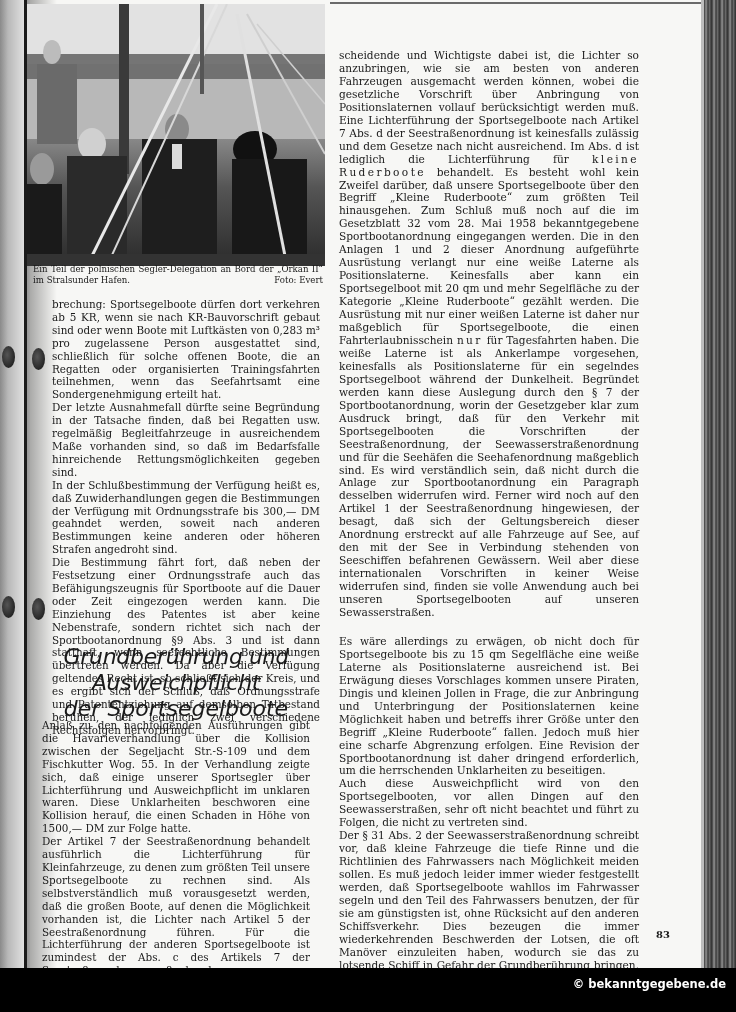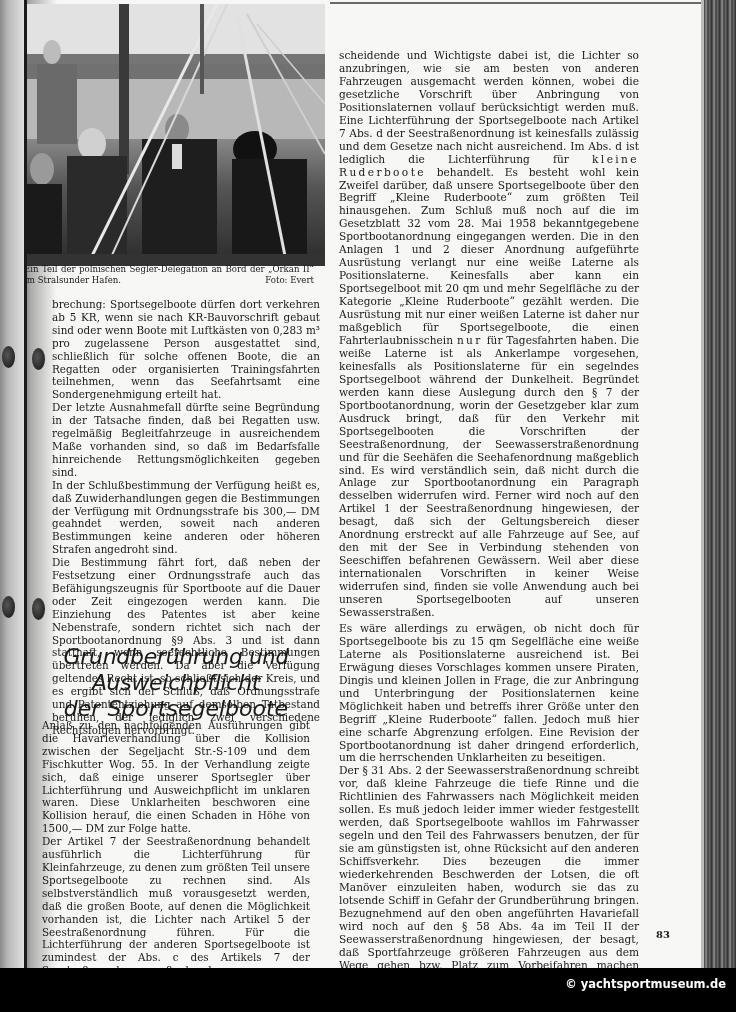--- a/index.html
+++ b/index.html
@@ -8,25 +8,25 @@
   .left-edge{position:absolute;left:0;top:0;width:30px;height:968px;background:linear-gradient(to right,#8a8a8a 0px,#b8b8b8 8px,#d6d6d6 20px,#efefef 30px);}
   .spine-line{position:absolute;left:24px;top:0;width:3px;height:968px;background:#1a1a1a;}
   .left-shade{position:absolute;left:27px;top:0;width:30px;height:968px;background:linear-gradient(to right,rgba(0,0,0,0.35),rgba(0,0,0,0));}
   .top-line{position:absolute;left:330px;top:2px;width:375px;height:2px;background:#6a6a6a;}
   .page-stack{position:absolute;left:703px;top:0;width:33px;height:968px;
     background:repeating-linear-gradient(to right,#2b2b2b 0px,#5a5a5a 2px,#9a9a9a 3px,#3a3a3a 5px,#777 7px,#222 8px);}
   .page-stack:before{content:"";position:absolute;left:-2px;top:0;width:3px;height:968px;background:#bdbdbd;}
   .hole{position:absolute;width:13px;height:22px;border-radius:50%;background:radial-gradient(ellipse at 40% 40%,#555,#111);}
   .photo{position:absolute;left:27px;top:4px;width:298px;height:262px;background:linear-gradient(180deg,#dcdcdc 0%,#c9c9c9 30%,#9a9a9a 45%,#555 70%,#2a2a2a 100%);overflow:hidden;}
   .photo svg{position:absolute;left:0;top:0;}
-  .caption{position:absolute;left:24px;top:264px;width:290px;font-size:8.6px;line-height:10.5px;text-align:justify;}
+  .caption{position:absolute;left:33px;top:264px;width:290px;font-size:8.6px;line-height:10.5px;text-align:justify;}
   .caption .credit{float:right;}
   .col{position:absolute;font-size:10.4px;line-height:12.9px;text-align:justify;hyphens:manual;}
   .col p{margin:0;}
-  .col p.gap{margin-top:3px;}
+  .col p.gap{margin-top:16px;}
   .col-left{left:52px;top:298px;width:268px;}
   .col-right{left:339px;top:49px;width:300px;font-size:10.6px;line-height:12.95px;}
   .note{font-size:9.6px;line-height:11.5px;margin-top:4px !important;}
   .note .sig{float:right;}
   .heading{position:absolute;left:40px;top:644px;width:272px;text-align:center;font-family:"DejaVu Sans","Liberation Sans",sans-serif;font-style:italic;}
   .heading .h1{font-size:22px;line-height:26px;letter-spacing:-0.3px;}
   .heading .h1 .small{font-size:21px;}
   .heading .h2{font-size:22px;line-height:26px;}
   .col-left2{left:42px;top:719px;width:268px;}
   .spaced{letter-spacing:2.4px;}
@@ -98,22 +98,23 @@
     <p>Anlaß zu den nachfolgenden Ausführungen gibt die Havarieverhandlung über die Kollision zwischen der Segeljacht Str.-S-109 und dem Fischkutter Wog. 55. In der Verhandlung zeigte sich, daß einige unserer Sportsegler über Lichterführung und Ausweichpflicht im unklaren waren. Diese Unklarheiten beschworen eine Kollision herauf, die einen Schaden in Höhe von 1500,— DM zur Folge hatte.</p>
     <p>Der Artikel 7 der Seestraßenordnung behandelt ausführlich die Lichterführung für Kleinfahrzeuge, zu denen zum größten Teil unsere Sportsegelboote zu rechnen sind. Als selbstverständlich muß vorausgesetzt werden, daß die großen Boote, auf denen die Möglichkeit vorhanden ist, die Lichter nach Artikel 5 der Seestraßenordnung führen. Für die Lichterführung der anderen Sportsegelboote ist zumindest der Abs. c des Artikels 7 der Seestraßenordnung maßgebend.</p>
 
   </div>
 
   <div class="col col-right">
     <p>
       <span>scheidende und Wichtigste dabei ist, die Lichter so anzubringen, wie sie am besten von anderen Fahrzeugen ausgemacht werden können, wobei die gesetzliche Vorschrift über Anbringung von Positionslaternen vollauf berücksichtigt werden muß. Eine Lichterführung der Sportsegelboote nach Artikel 7 Abs. d der Seestraßenordnung ist keinesfalls zulässig und dem Gesetze nach nicht ausreichend. Im Abs. d ist lediglich die Lichterführung für </span><span class="spaced">kleine Ruderboote</span><span> behandelt. Es besteht wohl kein Zweifel darüber, daß unsere Sportsegelboote über den Begriff „Kleine Ruderboote“ zum größten Teil hinausgehen. Zum Schluß muß noch auf die im Gesetzblatt 32 vom 28. Mai 1958 bekanntgegebene Sportbootanordnung eingegangen werden. Die in den Anlagen 1 und 2 dieser Anordnung aufgeführte Ausrüstung verlangt nur eine weiße Laterne als Positionslaterne. Keinesfalls aber kann ein Sportsegelboot mit 20 qm und mehr Segelfläche zu der Kategorie „Kleine Ruderboote“ gezählt werden. Die Ausrüstung mit nur einer weißen Laterne ist daher nur maßgeblich für Sportsegelboote, die einen Fahrterlaubnisschein </span><span class="spaced">nur</span><span> für Tagesfahrten haben. Die weiße Laterne ist als Ankerlampe vorgesehen, keinesfalls als Positionslaterne für ein segelndes Sportsegelboot während der Dunkelheit. Begründet werden kann diese Auslegung durch den § 7 der Sportbootanordnung, worin der Gesetzgeber klar zum Ausdruck bringt, daß für den Verkehr mit Sportsegelbooten die Vorschriften der Seestraßenordnung, der Seewasserstraßenordnung und für die Seehäfen die Seehafenordnung maßgeblich sind. Es wird verständlich sein, daß nicht durch die Anlage zur Sportbootanordnung ein Paragraph desselben widerrufen wird. Ferner wird noch auf den Artikel 1 der Seestraßenordnung hingewiesen, der besagt, daß sich der Geltungsbereich dieser Anordnung erstreckt auf alle Fahrzeuge auf See, auf den mit der See in Verbindung stehenden von Seeschiffen befahrenen Gewässern. Weil aber diese internationalen Vorschriften in keiner Weise widerrufen sind, finden sie volle Anwendung auch bei unseren Sportsegelbooten auf unseren Sewasserstraßen.</span>
     </p>
     <p class="gap">Es wäre allerdings zu erwägen, ob nicht doch für Sportsegelboote bis zu 15 qm Segelfläche eine weiße Laterne als Positionslaterne ausreichend ist. Bei Erwägung dieses Vorschlages kommen unsere Piraten, Dingis und kleinen Jollen in Frage, die zur Anbringung und Unterbringung der Positionslaternen keine Möglichkeit haben und betreffs ihrer Größe unter den Begriff „Kleine Ruderboote“ fallen. Jedoch muß hier eine scharfe Abgrenzung erfolgen. Eine Revision der Sportbootanordnung ist daher dringend erforderlich, um die herrschenden Unklarheiten zu beseitigen.</p>
+    <p>Auch diese Ausweichpflicht wird von den Sportsegelbooten, vor allen Dingen auf den Seewasserstraßen, sehr oft nicht beachtet und führt zu Folgen, die nicht zu vertreten sind.</p>
     <p>Der § 31 Abs. 2 der Seewasserstraßenordnung schreibt vor, daß kleine Fahrzeuge die tiefe Rinne und die Richtlinien des Fahrwassers nach Möglichkeit meiden sollen. Es muß jedoch leider immer wieder festgestellt werden, daß Sportsegelboote wahllos im Fahrwasser segeln und den Teil des Fahrwassers benutzen, der für sie am günstigsten ist, ohne Rücksicht auf den anderen Schiffsverkehr. Dies bezeugen die immer wiederkehrenden Beschwerden der Lotsen, die oft Manöver einzuleiten haben, wodurch sie das zu lotsende Schiff in Gefahr der Grundberührung bringen. Bezugnehmend auf den oben angeführten Havariefall wird noch auf den § 58 Abs. 4a im Teil II der Seewasserstraßenordnung hingewiesen, der besagt, daß Sportfahrzeuge größeren Fahrzeugen aus dem Wege gehen bzw. Platz zum Vorbeifahren machen müssen. Allen Sportfreunden muß immer wieder vor Augen gehalten werden, daß der Gesetzgeber nicht die Gesetze und Verordnungen erlassen hat, um dem Segler seinen Sport zu erschweren, sondern einzig und allein zu seiner eigenen Sicherheit und zur Sicherheit seines Fahrzeuges. Eventuell ergibt sich bei genauer Einhaltung der Gesetze manchmal etwas Unbequemes für den Sportsegler. Dem muß aber entgegengestellt werden, daß diese Unbequemlichkeiten vielfach durch die gewährte Sicherheit für die Person und für das Fahrzeug aufgewogen wird. Darum, liebe Sportfreunde, handelt genau nach den Vorschriften und Gesetzen und leistet dadurch einen großen Beitrag zum Schutze des Menschenlebens und zur Sicherheit der gesamten Schiffahrt.</p>
 
   </div>
 
   <div class="pagenum">83</div>
   <div class="page-stack"></div>
 </div>
 
 <div class="footer"></div>
-<div class="watermark">© yachtsportmuseum.de</div>
+<div class="watermark">© bekanntgegebene.de</div>
 
 </body></html>

